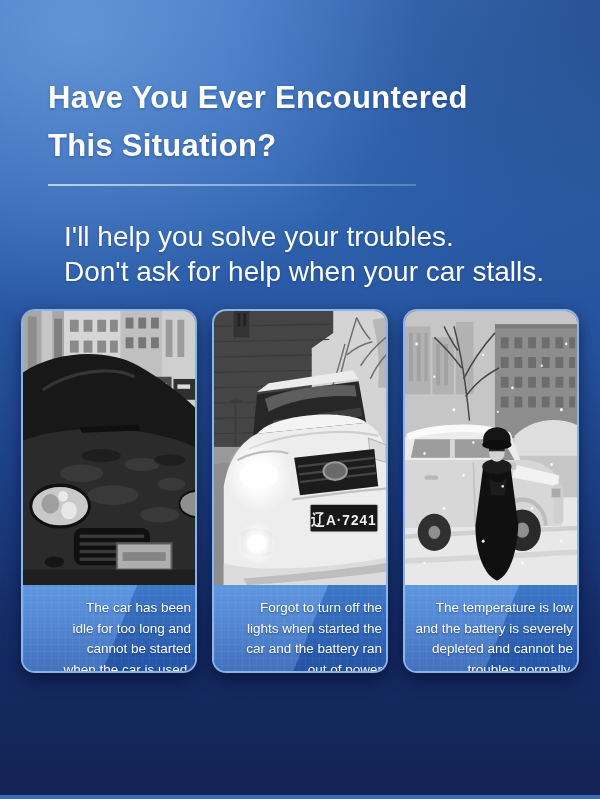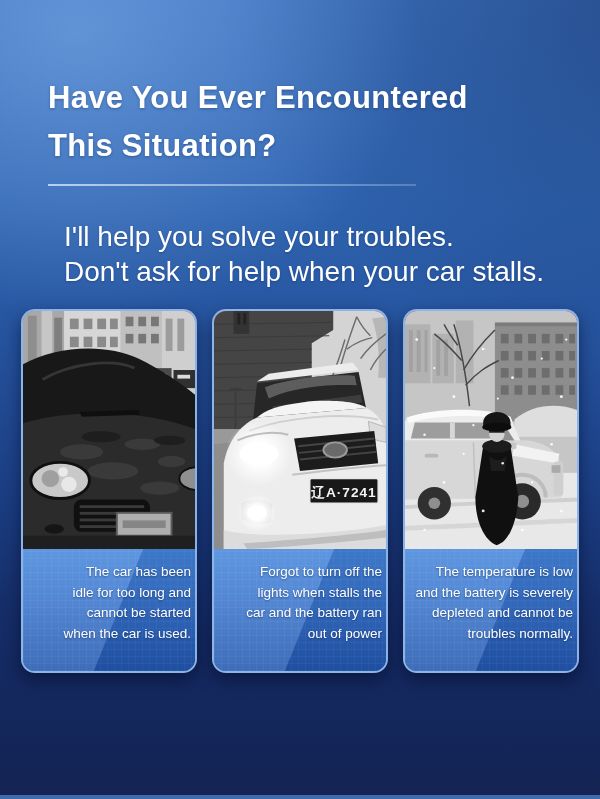--- a/index.html
+++ b/index.html
@@ -31,21 +31,21 @@
     position:absolute; left:21px; top:309px; width:558px;
     display:flex; gap:15px;
   }
   .card {
     flex:1; height:364px; box-sizing:border-box;
     border-radius:14px; border:2px solid rgba(156,194,238,0.85);
     box-shadow:0 7px 16px rgba(4,10,38,0.55);
     overflow:hidden; display:flex; flex-direction:column;
     background:#2f66bd;
   }
-  .photo { flex:none; height:238px; background:#ef4444; }
+  .photo { flex:none; height:274px; background:#ef4444; }
   .photo svg { display:block; width:100%; height:100%; }
   .caption {
     flex:1; position:relative; text-align:right;
     padding:13px 4px 0; color:#ffffff;
     font-size:13.5px; line-height:20.5px;
     background:linear-gradient(to bottom, #4687dc 0%, #3a76cd 40%, #2257ae 100%);
   }
   .caption::before {
     content:""; position:absolute; inset:0; pointer-events:none;
     background:
@@ -236,21 +236,21 @@
           <text x="133" y="195" font-size="14" font-weight="bold" fill="#f2f2f2" text-anchor="middle" letter-spacing="1">辽A·7241</text>
           <path d="M28,202 C36,197 52,197 60,203 L58,222 C46,226 36,224 28,218 Z" fill="#d8d8d8" opacity="0.6"></path>
           <circle cx="44" cy="212" r="20" fill="url(#hl2)"></circle>
           <ellipse cx="44" cy="212" rx="10" ry="8" fill="#ffffff"></ellipse>
           <path d="M10,250 L10,230 C40,239 120,235 176,225 L176,250 Z" fill="#dcdcdc"></path>
           <path d="M30,244 C90,240 150,234 176,230 L176,238 C140,242 80,248 34,250 Z" fill="#aaaaaa" opacity="0.6"></path>
         </svg>
       </div>
       <div class="caption">
         <span>Forgot to turn off the
-lights when stalls the
+lights when started the
 car and the battery ran
 out of power</span>
       </div>
     </div>
 
     <div class="card">
       <div class="photo">
         <svg viewBox="0 0 176 250" preserveAspectRatio="none">
           <rect width="176" height="250" fill="#c6c6c6"></rect>
           <g fill="#b2b2b2">

